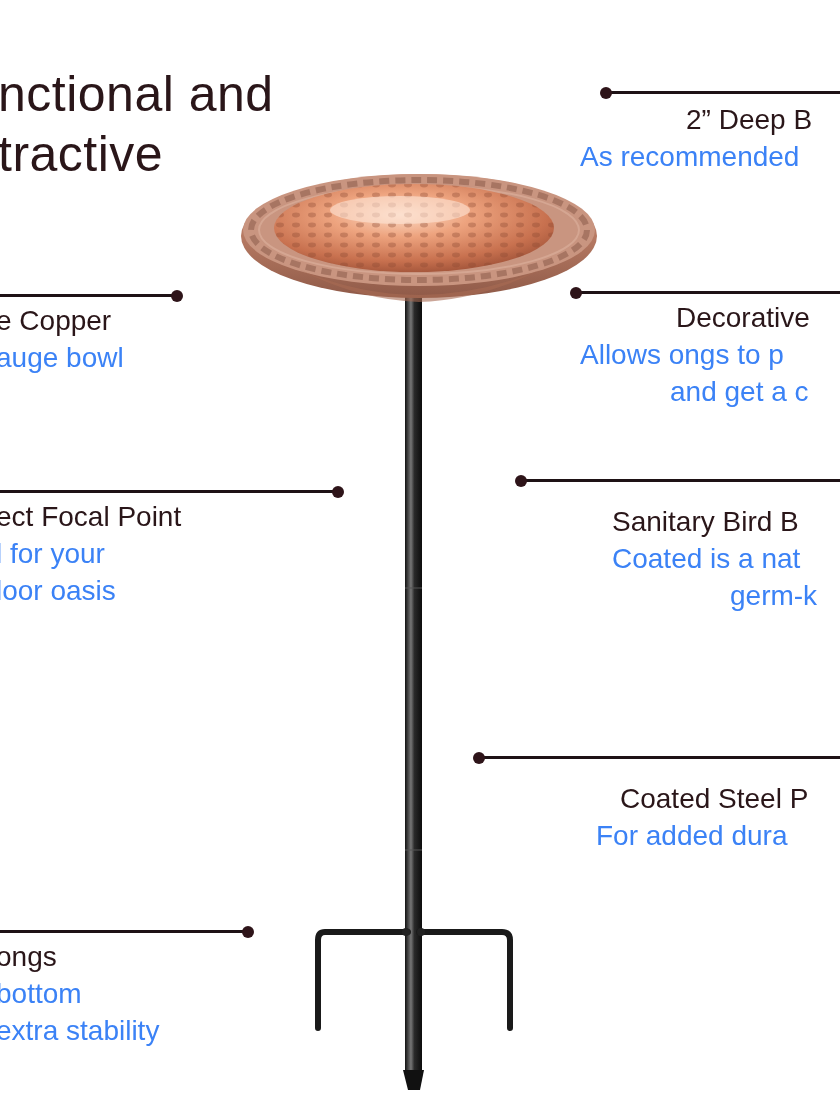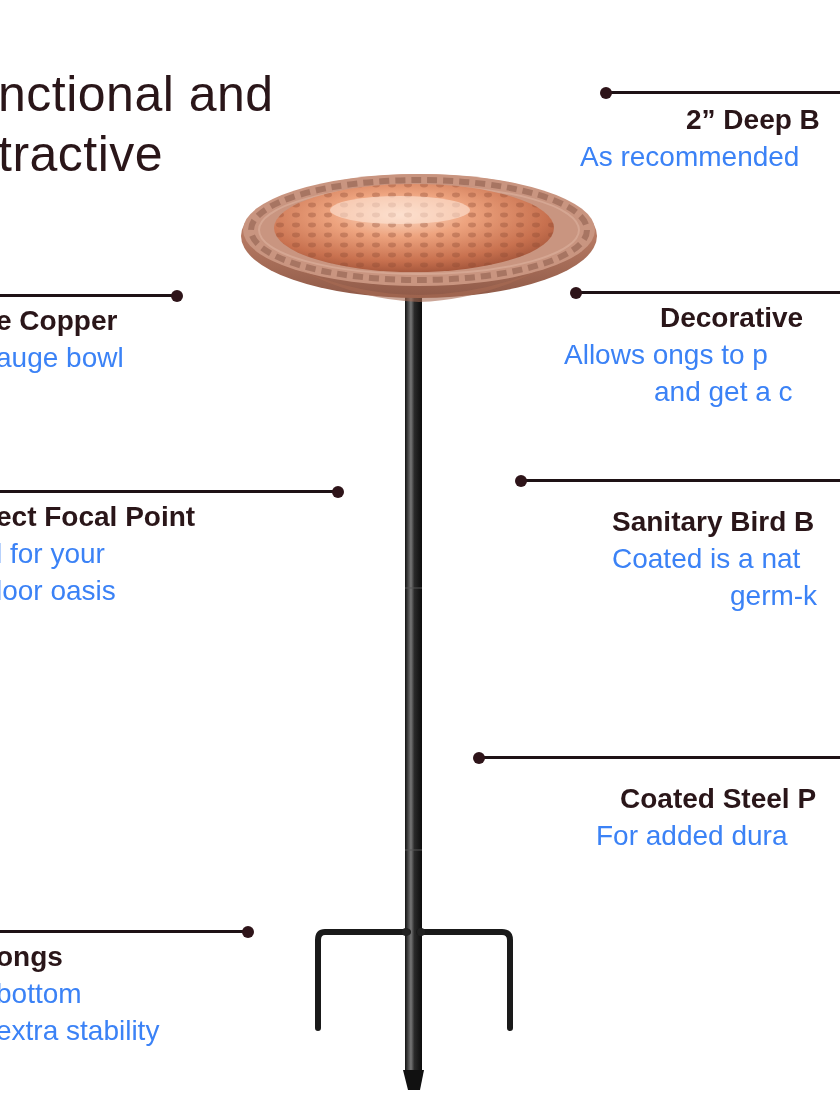--- a/index.html
+++ b/index.html
@@ -15,21 +15,21 @@
     color: #2a1619; letter-spacing: 0.5px; white-space: nowrap;
   }
   .leader {
     position: absolute; height: 3px; background: #1e1215;
   }
   .dot {
     position: absolute; width: 12px; height: 12px; border-radius: 50%;
     background: #2e1419;
   }
   .callout { position: absolute; white-space: nowrap; }
-  .callout .title { font-weight: 700; font-size: 28px; line-height: 36px; color: #2a1619; }
+  .callout .title { font-weight: 400; font-size: 28px; line-height: 36px; color: #2a1619; }
   .callout .desc { font-weight: 400; font-size: 28px; line-height: 37px; color: #3b82f6; }
   .product { position: absolute; left: 0; top: 0; width: 840px; height: 1120px; pointer-events: none; }
 </style>
 </head>
 <body>
 
 <div class="headline">
   <div>nctional and</div>
   <div>tractive</div>
 </div>
@@ -91,21 +91,21 @@
 
 <div class="leader" style="left:0; top:294px; width:176px;"></div>
 <div class="dot" style="left:171px; top:290px;"></div>
 <div class="callout" style="left:-4px; top:303px;">
   <div class="title">e Copper</div>
   <div class="desc">auge bowl</div>
 </div>
 
 <div class="leader" style="left:576px; top:291px; width:264px;"></div>
 <div class="dot" style="left:570px; top:287px;"></div>
-<div class="callout" style="left:564px; top:300px;">
+<div class="callout" style="left:580px; top:300px;">
   <div class="title" style="padding-left:96px;">Decorative</div>
   <div class="desc">Allows ongs to p</div>
   <div class="desc" style="padding-left:90px;">and get a c</div>
 </div>
 
 <div class="leader" style="left:0; top:490px; width:338px;"></div>
 <div class="dot" style="left:332px; top:486px;"></div>
 <div class="callout" style="left:-4px; top:499px;">
   <div class="title">ect Focal Point</div>
   <div class="desc">l for your</div>

